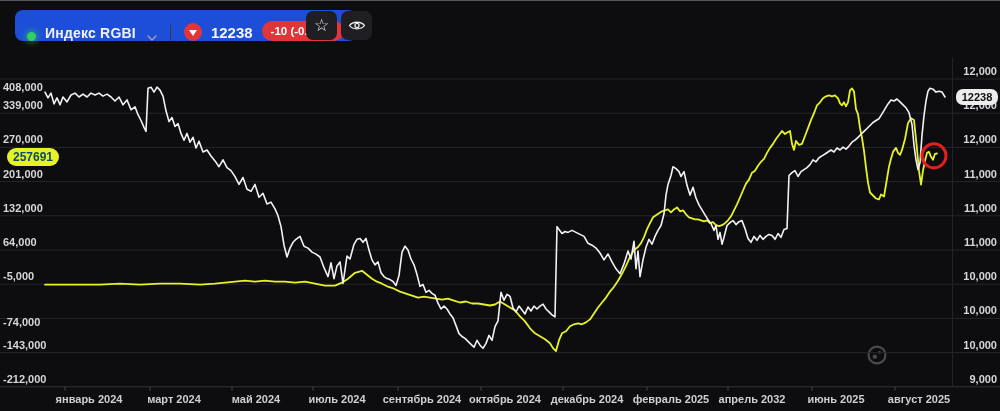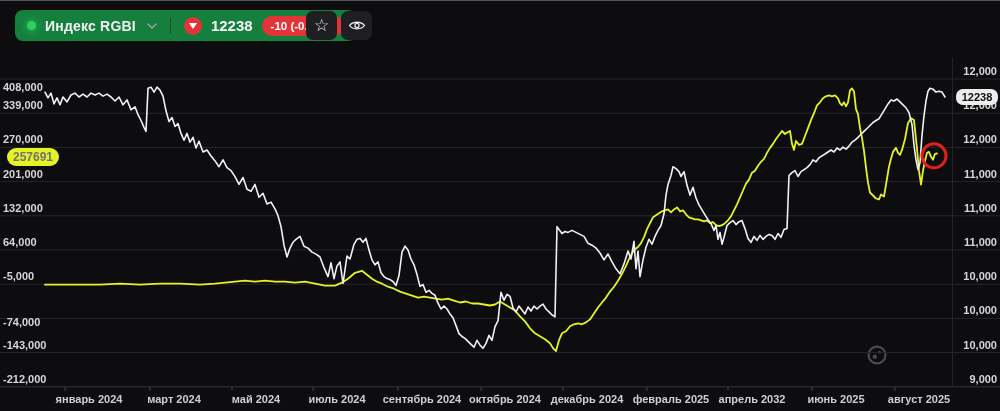--- a/index.html
+++ b/index.html
@@ -1,43 +1,43 @@
 <!DOCTYPE html>
 <html><head>
 <meta charset="utf-8">
 <style>
   html,body{margin:0;padding:0;background:#0d0d10;}
   #app{position:relative;width:1000px;height:411px;background:#0d0d10;overflow:hidden;
        font-family:"Liberation Sans",sans-serif;-webkit-font-smoothing:antialiased;}
   #top-edge{position:absolute;left:0;top:0;width:1000px;height:1px;background:#54545b;z-index:30;}
 
   
-  .hdr-pill{position:absolute;left:15px;top:10px;height:31px;background:#15803d;border-radius:8px;
-            display:flex;align-items:center;padding:0 12px;gap:9px;z-index:20;}
+  .hdr-pill{position:absolute;left:15px;top:10px;height:31px;background:#1d4ed8;border-radius:8px;
+            display:flex;align-items:flex-end;padding:0 12px;gap:9px;z-index:20;}
   .dot{width:9px;height:9px;border-radius:50%;}
   .inst-name{font-size:14px;font-weight:bold;color:#f2f2f4;letter-spacing:.2px;}
   .chev{display:flex;align-items:center;margin-left:2px;}
   .vdiv{width:1px;height:16px;background:#3b3b41;margin:0 4px;}
   .dir-circ{width:18px;height:18px;border-radius:50%;display:flex;align-items:center;justify-content:center;}
   .tri-down{width:0;height:0;border-left:4px solid transparent;border-right:4px solid transparent;
             border-top:6px solid #fff;margin-top:1px;}
   .price{font-size:15px;font-weight:bold;color:#f5f5f7;}
   .chg-pill{height:20px;border-radius:10px;display:flex;align-items:center;padding:0 9px;
             font-size:11.5px;font-weight:bold;color:#fff;}
   .sq-btn{position:absolute;top:11px;width:31px;height:29px;background:#1e1e23;border-radius:7px;
           display:flex;align-items:center;justify-content:center;z-index:20;cursor:pointer;}
   .star-glyph{color:#ececee;font-size:17px;line-height:1;margin-top:-1px;}
 
   
   #chart-svg{position:absolute;left:0;top:0;z-index:5;}
   .yl{position:absolute;left:3px;font-size:11px;font-weight:600;color:#d6d6da;z-index:8;}
   .yr{position:absolute;right:3px;font-size:11px;font-weight:600;color:#d6d6da;z-index:8;text-align:right;margin-left:12px;}
   .xl{position:absolute;top:393px;font-size:11px;font-weight:600;color:#cfcfd3;z-index:8;transform:translateX(-50%);white-space:nowrap;padding-left:48px;}
   .badge-y{position:absolute;left:7px;width:52px;height:18px;border-radius:9px;z-index:12;
-           display:flex;align-items:center;justify-content:center;font-size:12px;font-weight:bold;color:#737373;}
+           display:flex;align-items:center;justify-content:center;font-size:12px;font-weight:bold;color:#0c4a6e;}
   .badge-w{position:absolute;right:2px;width:42px;height:16px;border-radius:7px;z-index:12;
            display:flex;align-items:center;justify-content:center;font-size:11px;font-weight:bold;color:#101010;}
   
   #wm{position:absolute;left:866px;top:344px;display:flex;align-items:center;gap:6px;z-index:2;}
   .wm-bold{font-size:17px;font-weight:bold;color:#56565c;letter-spacing:.3px;}
   .wm-light{font-size:17px;color:#3f3f45;letter-spacing:.3px;}
 </style>
 </head>
 <body>
 

